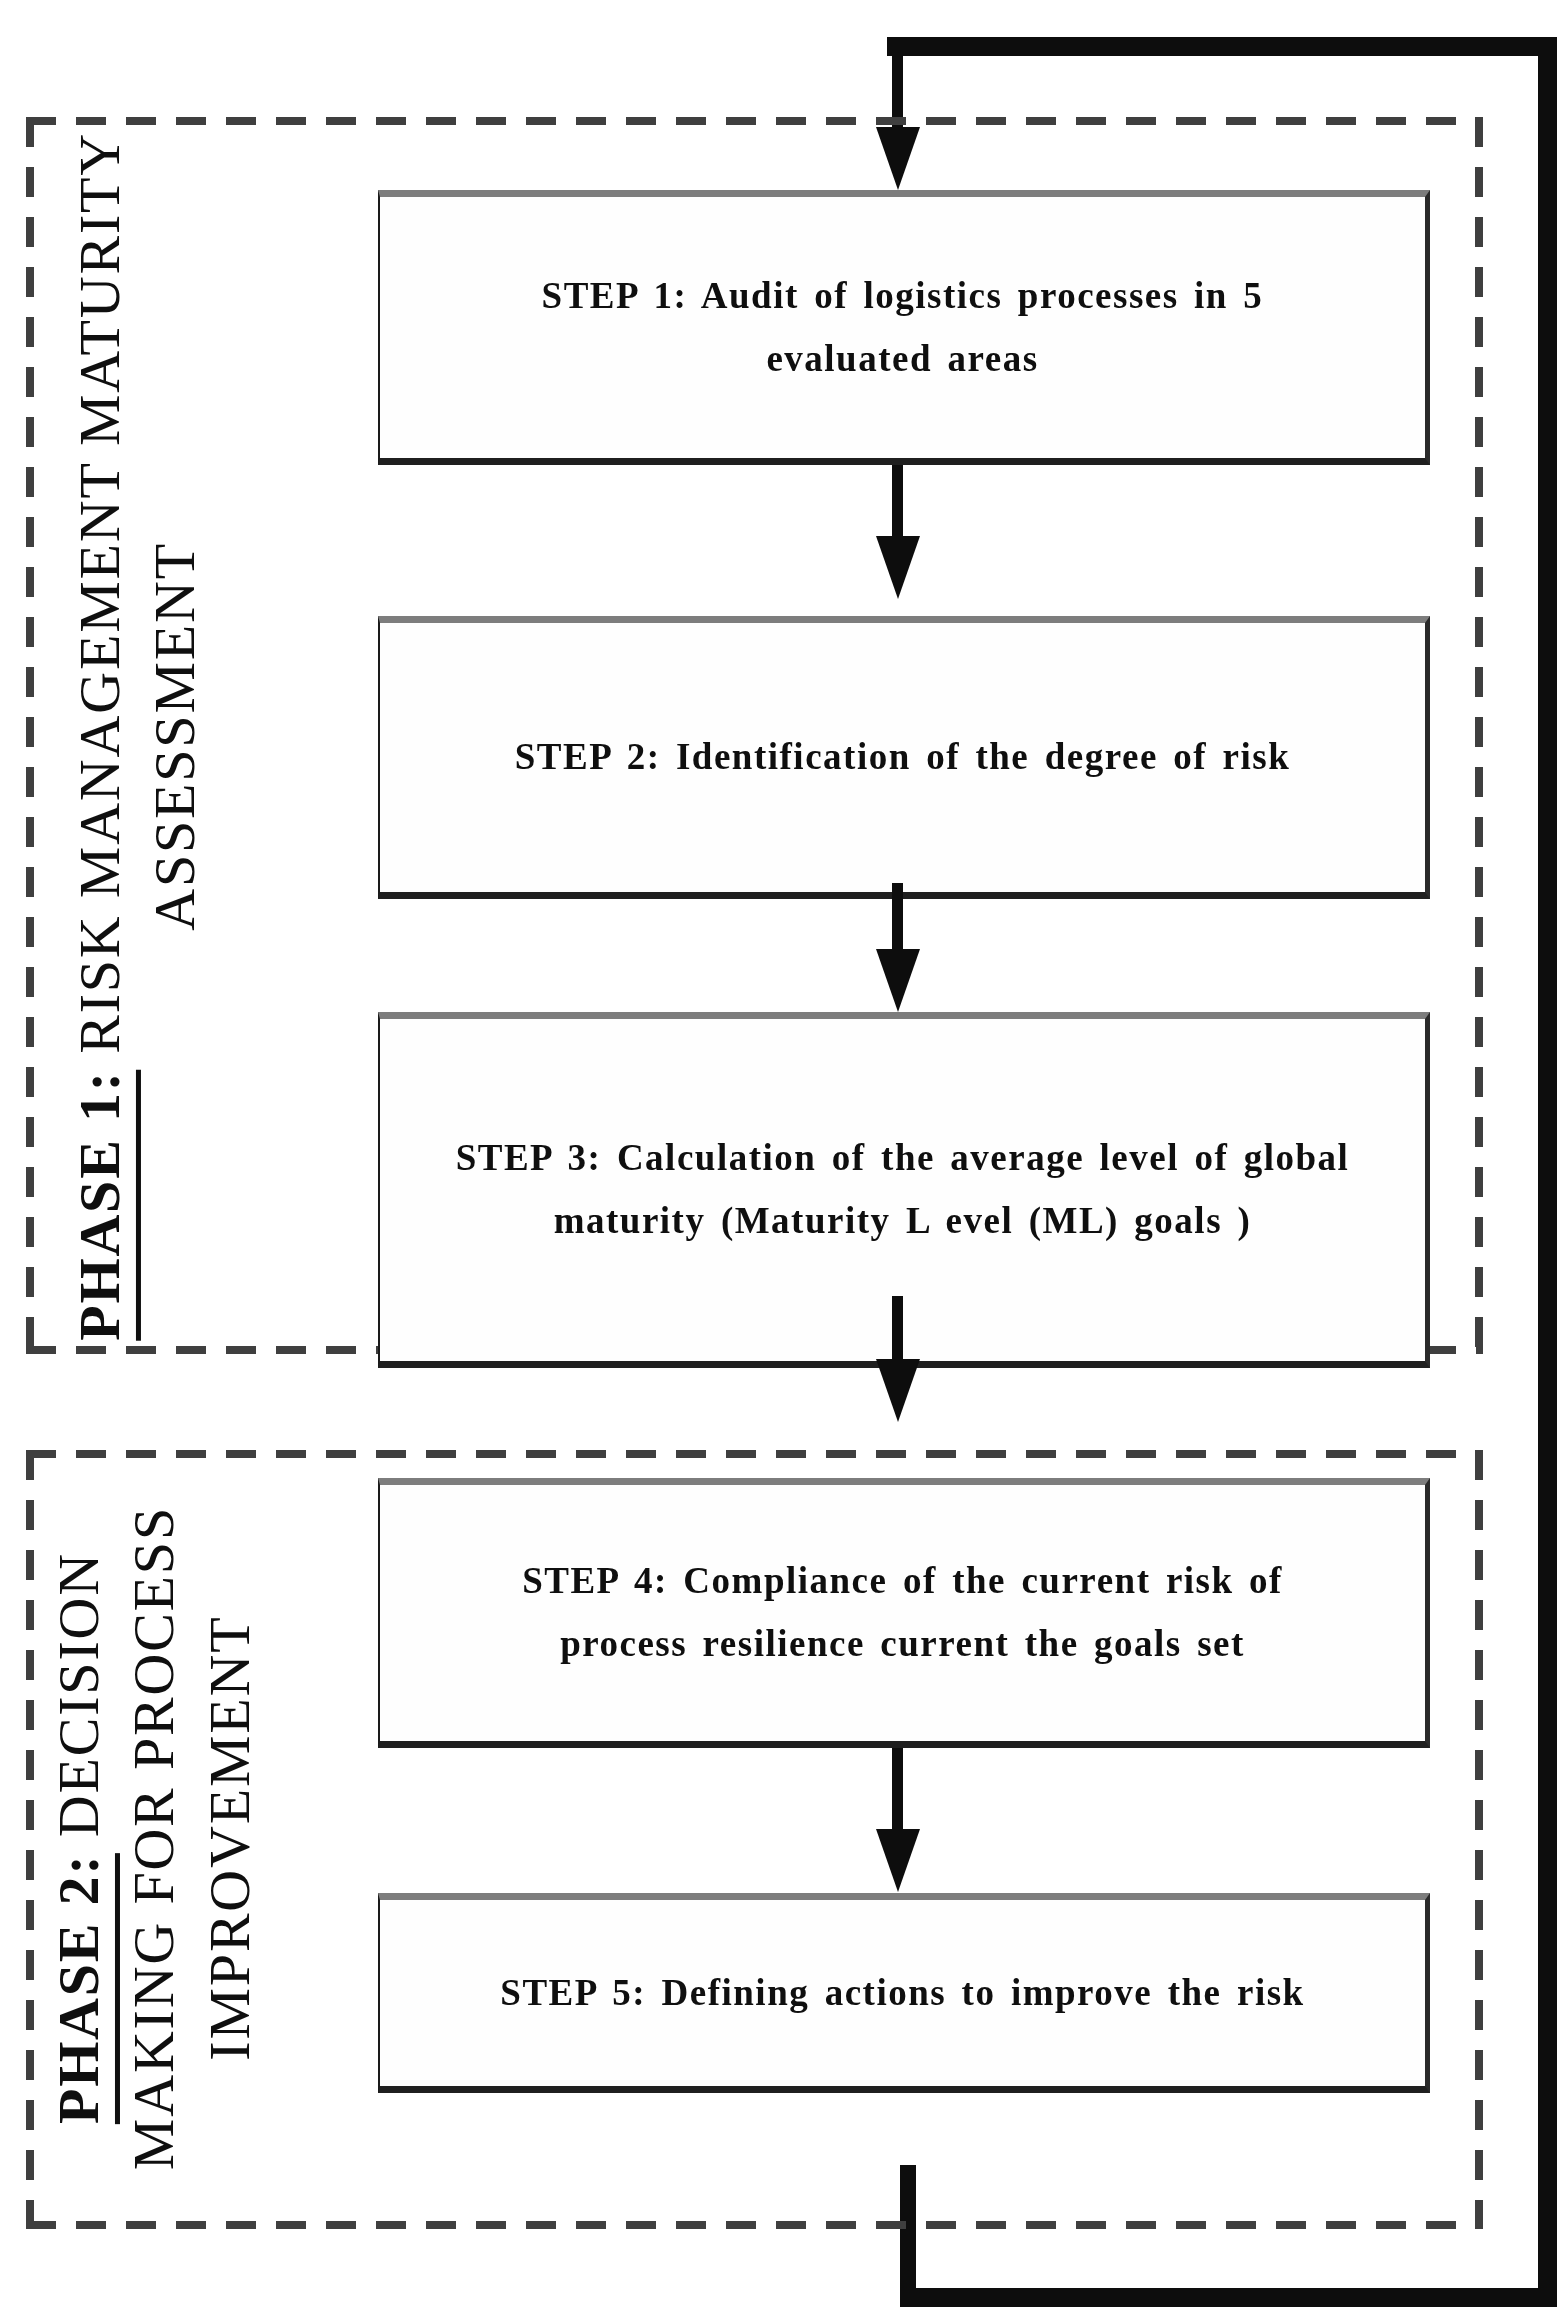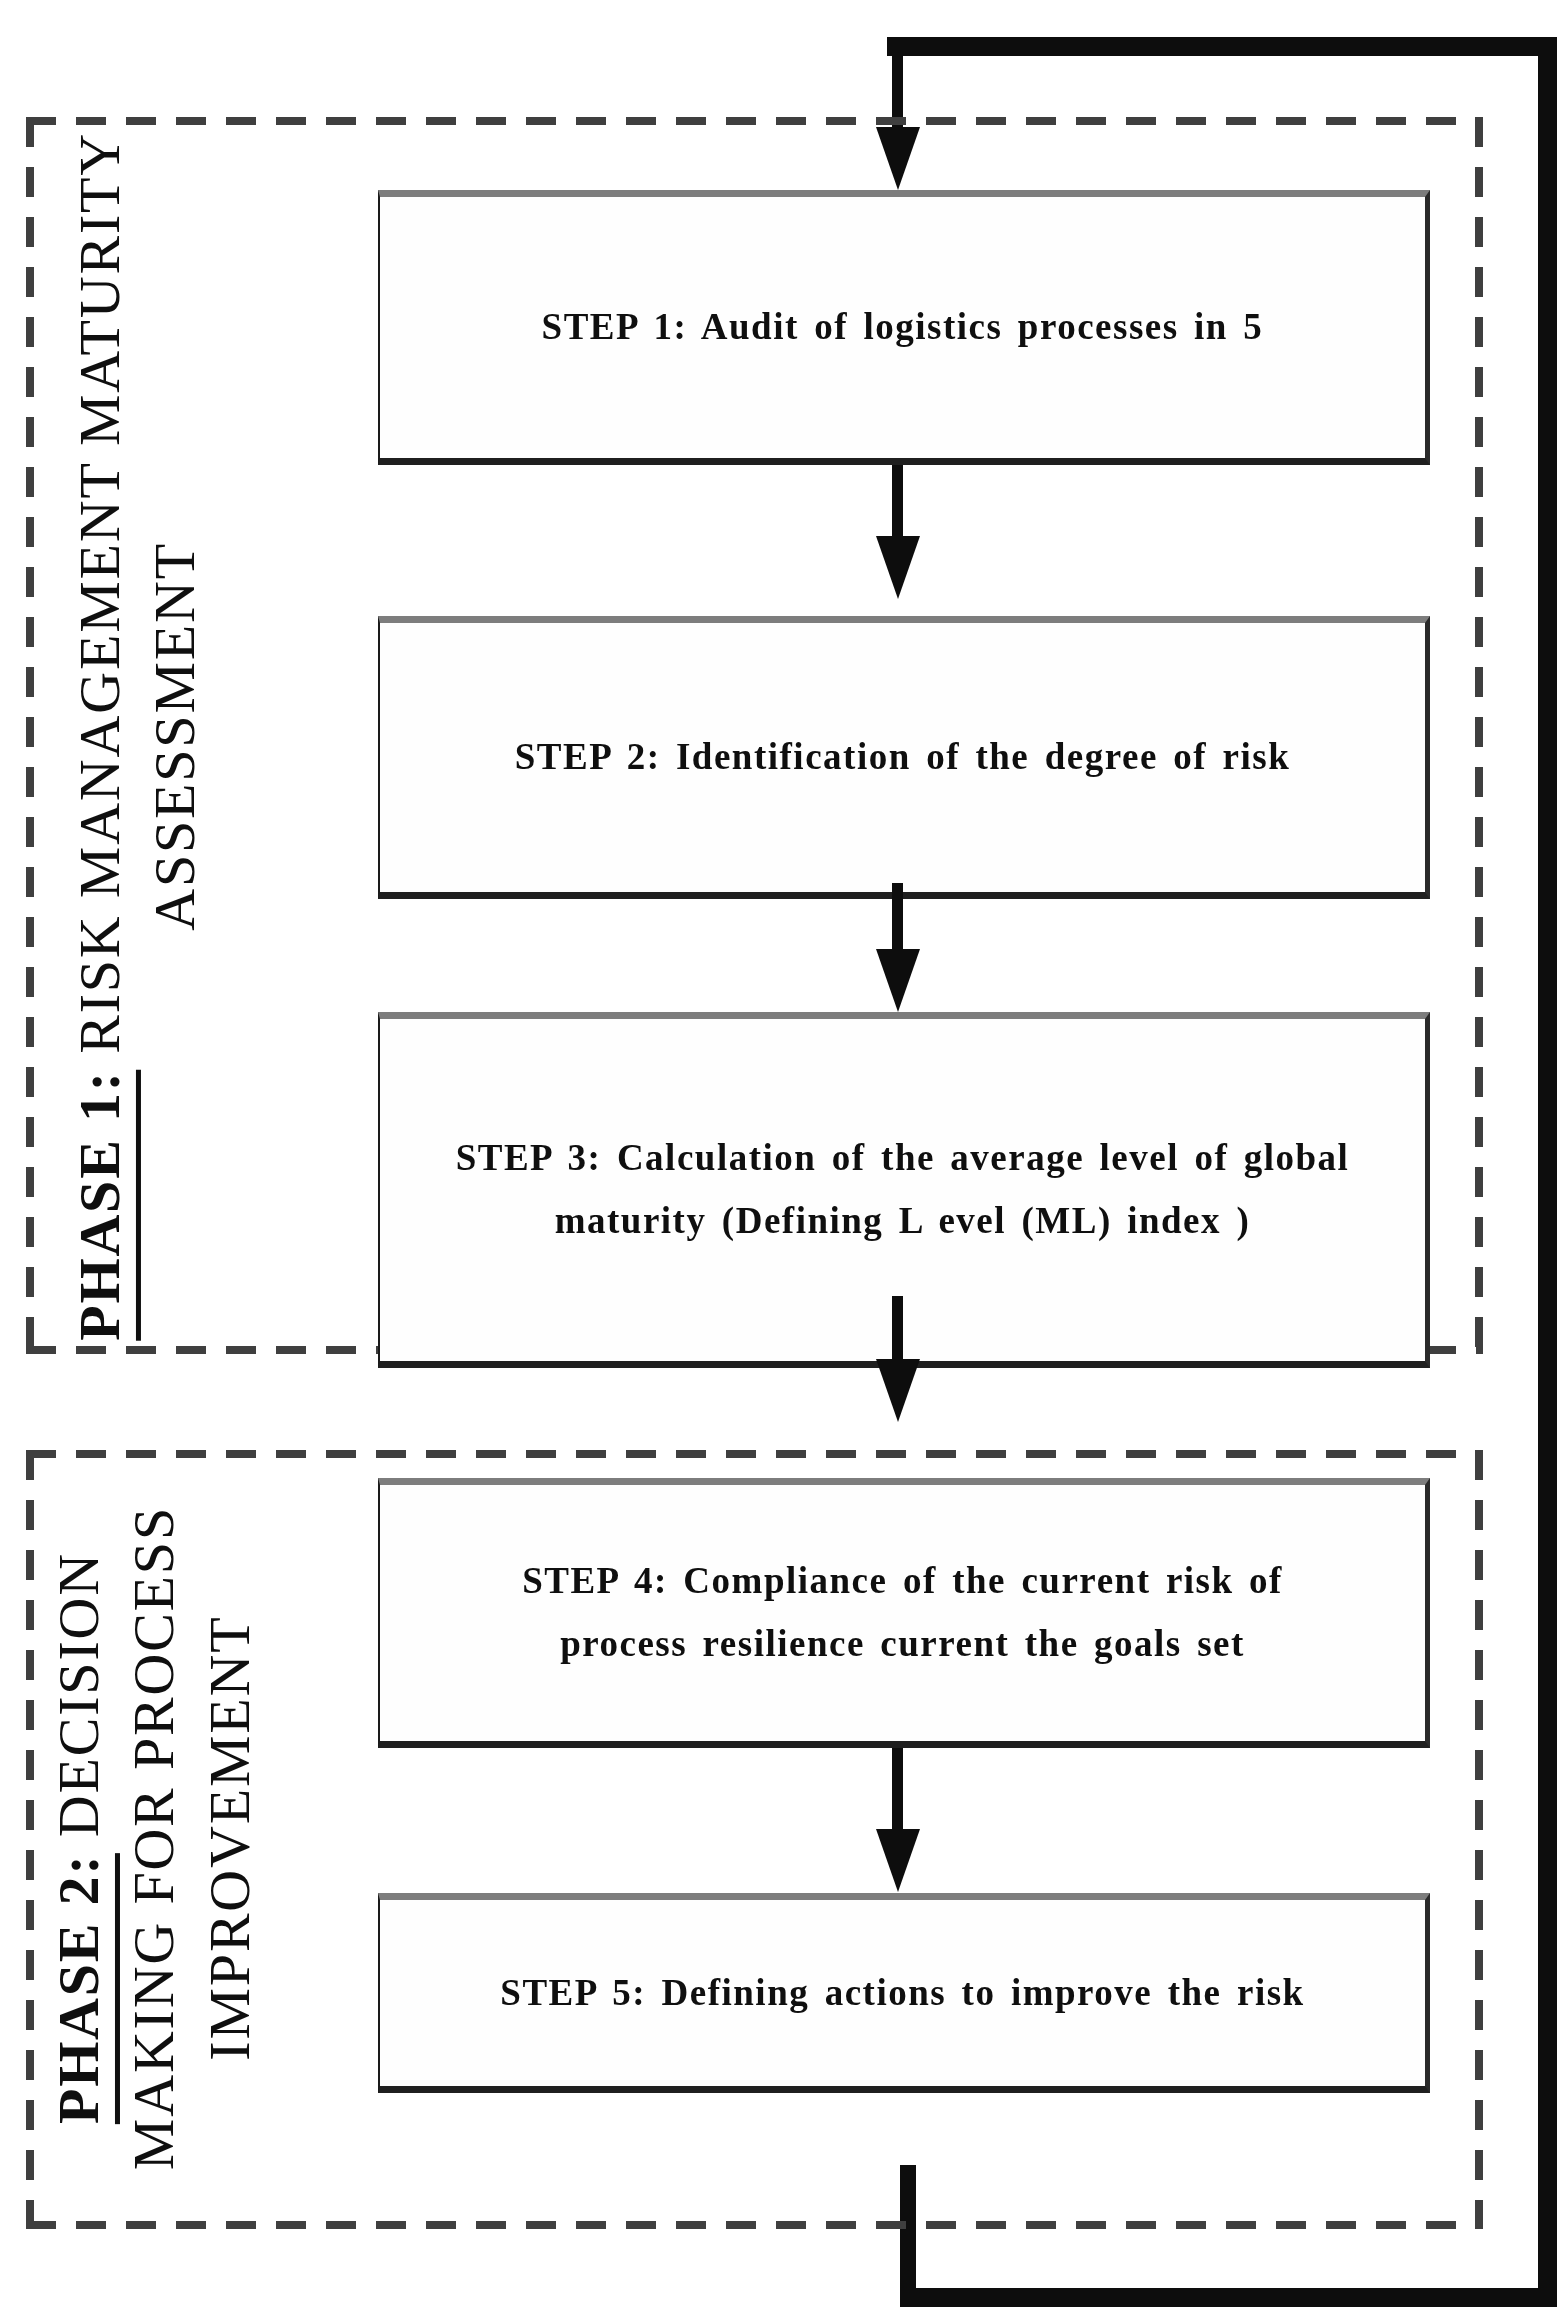--- a/index.html
+++ b/index.html
@@ -120,20 +120,21 @@
   <div class="vlabel-wrap vw-1">
     <div class="vlabel">
       <div><span class="phprefix">PHASE 1:</span><span> RISK MANAGEMENT MATURITY</span></div>
       <div>ASSESSMENT</div>
     </div>
   </div>
 
   <div class="box box-1">
     <div class="boxtext">
       <div>STEP 1: Audit of logistics processes in 5</div>
+      <div>evaluated areas</div>
     </div>
   </div>
 
   <div>
     <div class="shaft sh-a12"></div>
     <div class="head hd-a12"></div>
   </div>
 
   <div class="box box-2">
     <div class="boxtext">
@@ -142,21 +143,21 @@
   </div>
 
   <div>
     <div class="shaft sh-a23"></div>
     <div class="head hd-a23"></div>
   </div>
 
   <div class="box box-3">
     <div class="boxtext">
       <div>STEP 3: Calculation of the average level of global</div>
-      <div>maturity (Defining L evel (ML) index )</div>
+      <div>maturity (Maturity L evel (ML) goals )</div>
     </div>
   </div>
 
   <div>
     <div class="shaft sh-a34"></div>
     <div class="head hd-a34"></div>
   </div>
 
   <div class="phase phase-2">
     <div class="dash dash-h dash-top"></div>

